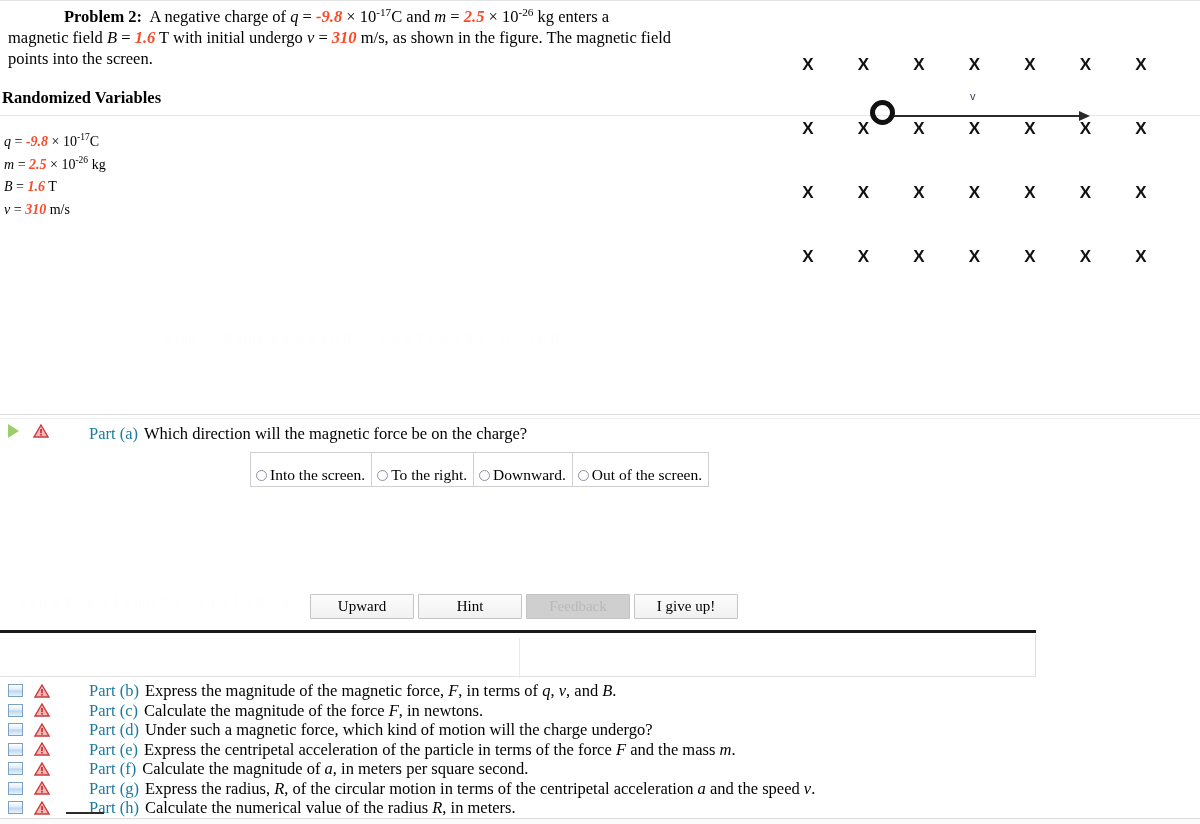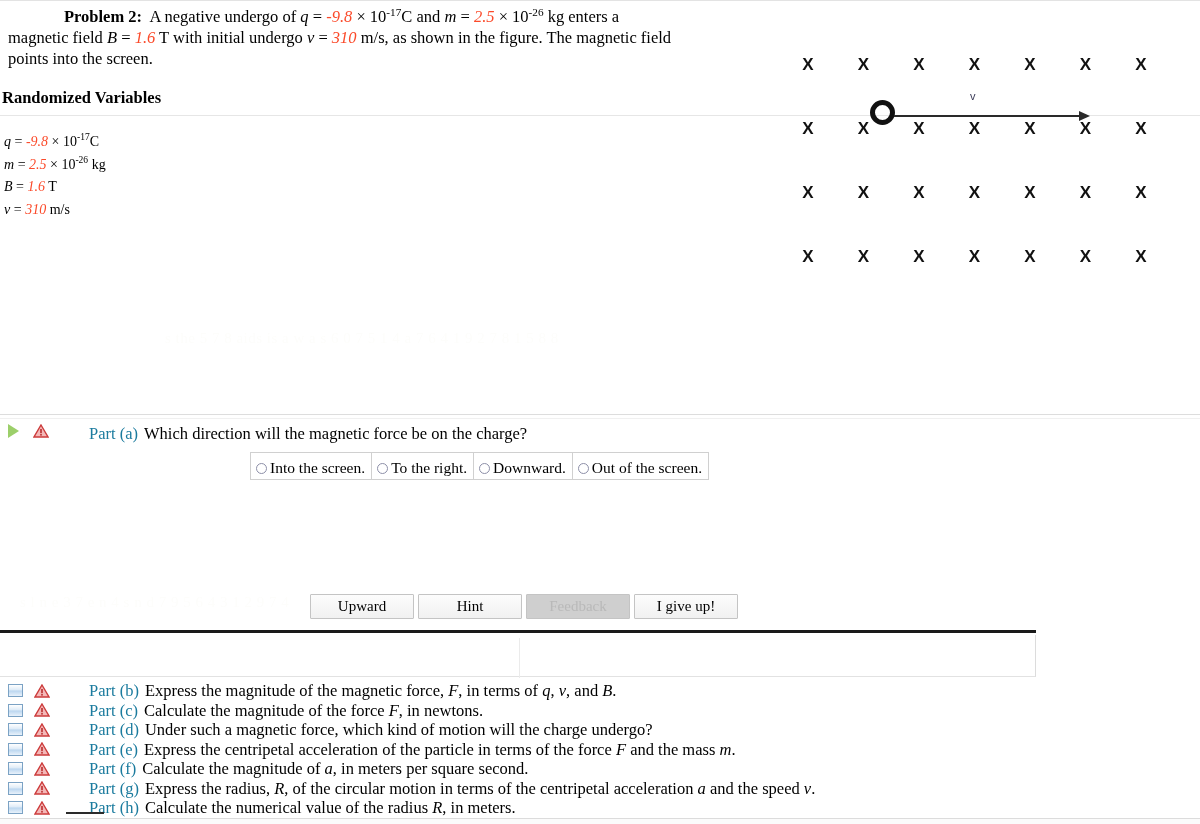--- a/index.html
+++ b/index.html
@@ -32,21 +32,21 @@
     width: 768px;
     font-size: 16.5px;
     line-height: 21px;
     text-align: left;
   }
   #problem-statement .indent { display:inline-block; width: 56px; }
   .b { font-weight: bold; }
   .var { font-style: italic; }
   .rnum {
     color: #fb4a2a;
-    font-weight: normal;
+    font-weight: bold;
     font-style: italic;
   }
   sup { font-size: 0.68em; vertical-align: super; line-height: 0; }
 
   
   #rv-heading {
     position: absolute;
     left: 2px;
     top: 88px;
     font-size: 16.5px;
@@ -195,21 +195,21 @@
 
   #answer-table {
     position: absolute;
     left: 250px;
     top: 452px;
     border-collapse: collapse;
     font-size: 15.5px;
   }
   #answer-table td {
     border: 1px solid #d0d0d0;
-    padding: 6px 6px 2px 5px;
+    padding: 13px 6px 2px 5px;
     white-space: nowrap;
     height: 18px;
     vertical-align: middle;
     margin-top: 16px;
   }
   .radio {
     display: inline-block;
     width: 11px;
     height: 11px;
     border: 1.4px solid #8d8fa8;
@@ -338,21 +338,21 @@
     background: #2b2b2b;
   }
 </style>
 </head>
 <body>
 
 <div class="top-rule"></div>
 
 <div id="problem-statement">
   <span class="indent"></span><span class="b">Problem 2:</span>&nbsp;
-  <span>A negative undergo of </span><span class="var">q</span><span> = </span><span class="rnum">-9.8</span><span> × 10</span><sup>-17</sup><span>C and </span><span class="var">m</span><span> = </span><span class="rnum">2.5</span><span> × 10</span><sup>-26</sup><span> kg enters a</span><br>
+  <span>A negative charge of </span><span class="var">q</span><span> = </span><span class="rnum">-9.8</span><span> × 10</span><sup>-17</sup><span>C and </span><span class="var">m</span><span> = </span><span class="rnum">2.5</span><span> × 10</span><sup>-26</sup><span> kg enters a</span><br>
   <span>magnetic field </span><span class="var">B</span><span> = </span><span class="rnum">1.6</span><span> T with initial undergo </span><span class="var">v</span><span> = </span><span class="rnum">310</span><span> m/s, as shown in the figure. The magnetic field</span><br>
   <span>points into the screen.</span>
 </div>
 
 <div id="rv-heading">Randomized Variables</div>
 <div id="rv-divider"></div>
 <div id="rv-list">
   <div class="rv-row"><span class="var">q</span><span> = </span><span class="rnum">-9.8</span><span> × 10</span><sup>-17</sup><span>C</span></div>
   <div class="rv-row"><span class="var">m</span><span> = </span><span class="rnum">2.5</span><span> × 10</span><sup>-26</sup><span> kg</span></div>
   <div class="rv-row"><span class="var">B</span><span> = </span><span class="rnum">1.6</span><span> T</span></div>

